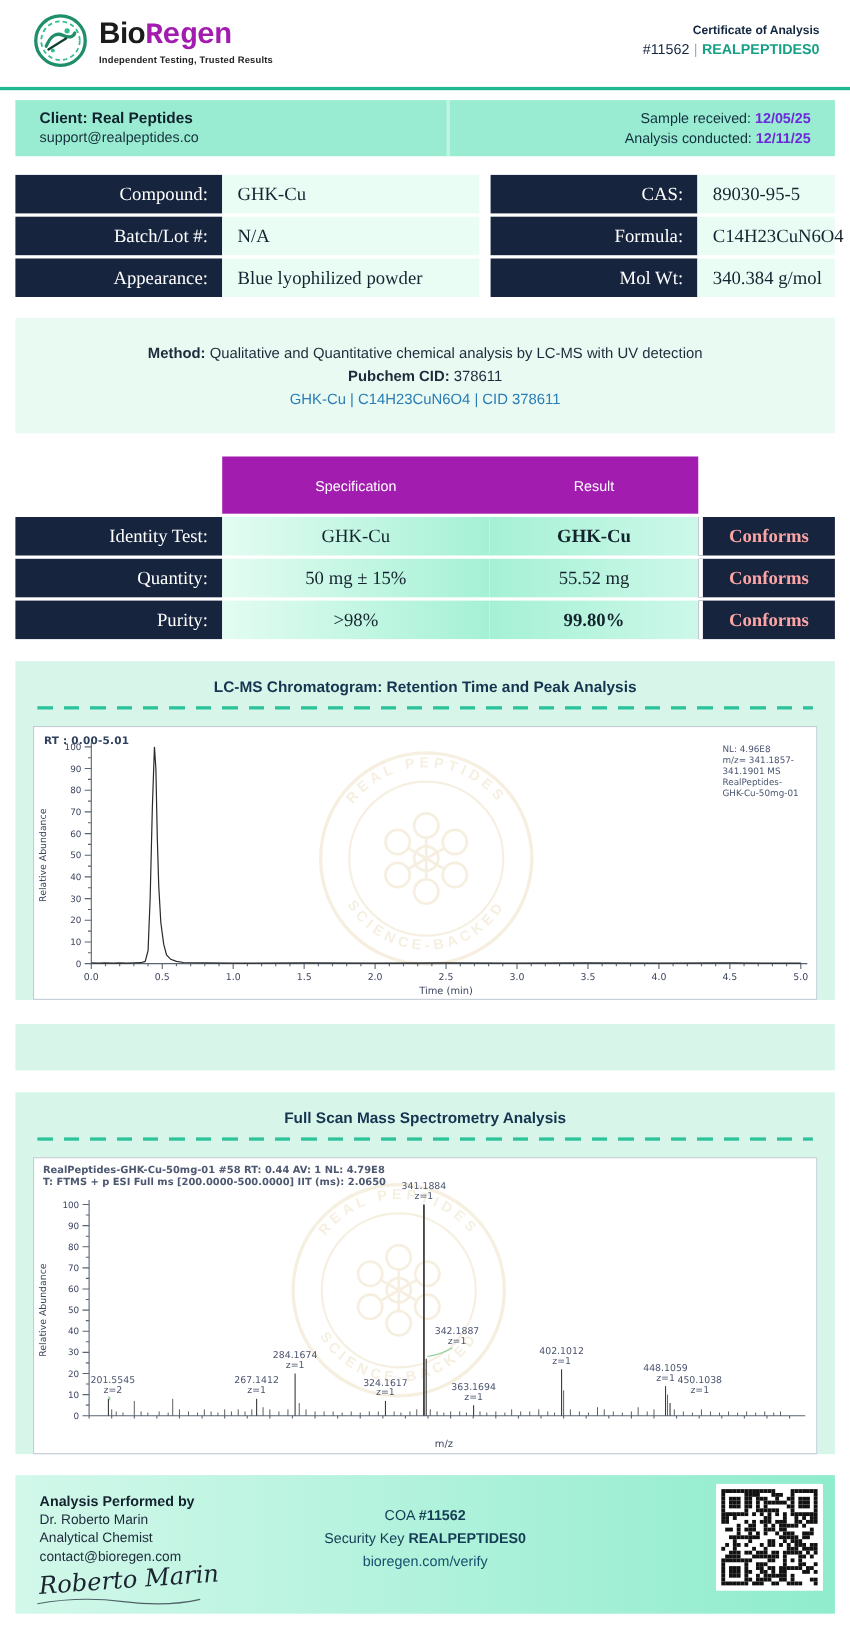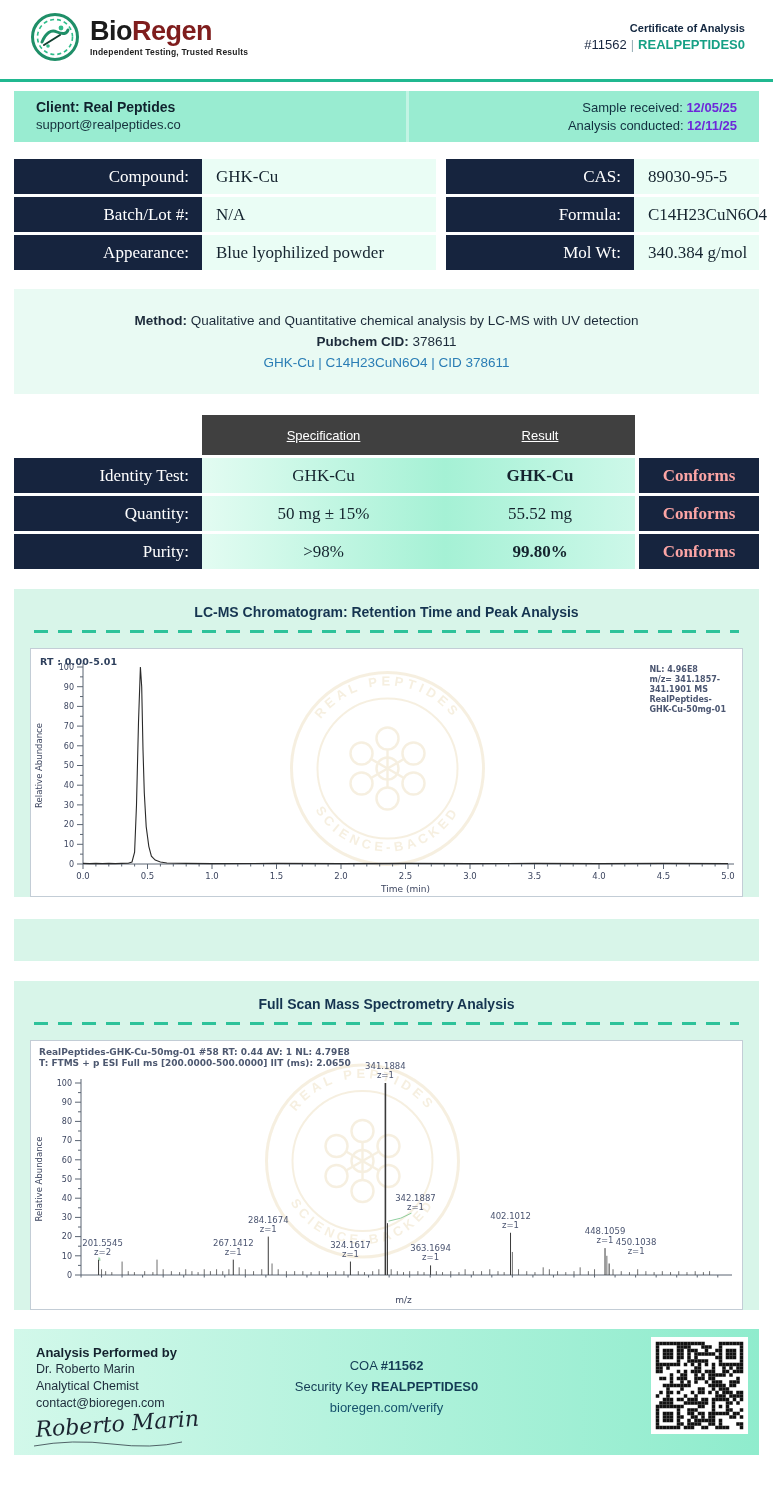--- a/index.html
+++ b/index.html
@@ -2,21 +2,21 @@
 <html><head>
 <meta charset="utf-8">
 <style>
   html,body{margin:0;padding:0;background:#fff;}
   .page{width:773px;height:1499px;background:#fff;font-family:"Liberation Sans",sans-serif;position:relative;overflow:hidden;}
 
   
   .header{display:flex;justify-content:space-between;align-items:flex-start;padding:12px 28px 0 30px;height:58px;}
   .brand{display:flex;align-items:center;gap:10px;}
   .brand-text .wordmark{font-size:27px;font-weight:bold;letter-spacing:-.5px;line-height:28px;}
-  .wm-bio{color:#1b1b1b;} .wm-regen{color:#7f1d1d;}
+  .wm-bio{color:#1b1b1b;} .wm-regen{color:#a21caf;font-family:Liberation Mono, monospace;}
   .tagline{font-size:8.5px;font-weight:bold;color:#222;margin-top:2px;letter-spacing:.2px;}
   .cert-block{text-align:right;padding-top:10px;}
   .cert-title{font-size:11px;font-weight:bold;color:#132740;}
   .cert-sub{font-size:13px;margin-top:3px;color:#16243e;}
   .cert-sub .pipe{color:#9ab0b9;margin:0 4px;}
   .cert-sub .key{color:#16a085;font-weight:bold;}
   .top-rule{height:3px;background:#20b890;margin-top:9px;}
 
   
   .client-bar{margin:9px 14px 0;height:51px;display:flex;background:#99ecd1;}
@@ -34,38 +34,38 @@
   .val{background:#eafdf5;color:#15242f;padding-left:14px;}
   .gapcol{background:#fff;}
 
   
   .method-panel{margin:19px 14px 0;background:#e9faf3;text-align:center;padding:21px 10px;font-size:13.5px;color:#1d2b3a;}
   .method-panel .line{line-height:21px;}
   .method-link{color:#2a7db5;text-decoration:none;}
 
   
   .spec-grid{display:grid;grid-template-columns:188px 243px 190px 124px;row-gap:3px;margin:21px 14px 0;}
-  .spec-head{grid-column:2/4;background:#404040;height:40px;display:grid;grid-template-columns:243px 190px;align-items:center;color:#fff;font-size:13px;text-align:center;text-decoration:underline;}
+  .spec-head{grid-column:2/4;background:#a21caf;height:52px;display:grid;grid-template-columns:243px 190px;align-items:center;color:#fff;font-size:13px;text-align:center;}
   .blank{background:#fff;}
   .spec-lbl{background:#16243e;color:#fff;justify-content:flex-end;padding-right:13px;}
   .spec-val{background:linear-gradient(90deg,#e3fcf2,#a5f1d5);justify-content:center;color:#14242e;}
   .result-val{background:linear-gradient(90deg,#a5f1d5,#cdf8e9);justify-content:center;color:#14242e;}
   .result-bold{font-weight:bold;}
   .status-cell{background:#16243e;color:#fca5a5;justify-content:center;font-weight:bold;border-left:4px solid #fff;}
 
   
   .panel{margin:20px 14px 0;background:#d8f5e9;padding:15px 16px 0;}
   .panel-title{text-align:center;font-size:14px;font-weight:bold;color:#153450;}
   .dash-sep{height:3px;margin:10px 4px 0;background:repeating-linear-gradient(90deg,#2ec29a 0 14px,transparent 14px 24px);}
   .chart-box{position:relative;background:#fff;border:1px solid #c3cdd6;margin-top:15px;overflow:hidden;}
   .chrom-box{height:247px;}
   .ms-box{height:268px;}
   .chart-note{position:absolute;font-family:"DejaVu Sans",sans-serif;color:#2e3f5c;}
   .rt-label{top:7px;left:9px;font-size:9.5px;font-weight:bold;letter-spacing:.2px;}
-  .chrom-annot{top:16px;right:16px;font-size:8px;line-height:10px;color:#4b5671;font-weight:bold;}
+  .chrom-annot{top:16px;right:16px;font-size:8px;line-height:10px;color:#4b5671;font-weight:normal;}
   .ms-head{top:6px;left:8px;font-size:9px;line-height:11px;color:#4d5870;font-weight:bold;}
   .empty-band{margin:22px 14px 0;height:42px;background:#d8f5e9;}
 
   
   .footer{margin:19px 14px 0;height:126px;background:linear-gradient(90deg,#d2f8ea,#8feccd);position:relative;}
   .analyst-block{position:absolute;left:22px;top:15px;font-size:12.5px;color:#1d2b3a;line-height:17px;}
   .analyst-block .hd{font-weight:bold;font-size:13px;color:#14222e;}
   .verify-block{position:absolute;left:0;right:0;top:26px;text-align:center;font-size:13px;color:#143c55;line-height:21px;}
   .verify-link{color:#14506b;text-decoration:none;}
   .qr-wrap{position:absolute;right:11px;top:8px;width:97px;height:97px;background:#fff;}

